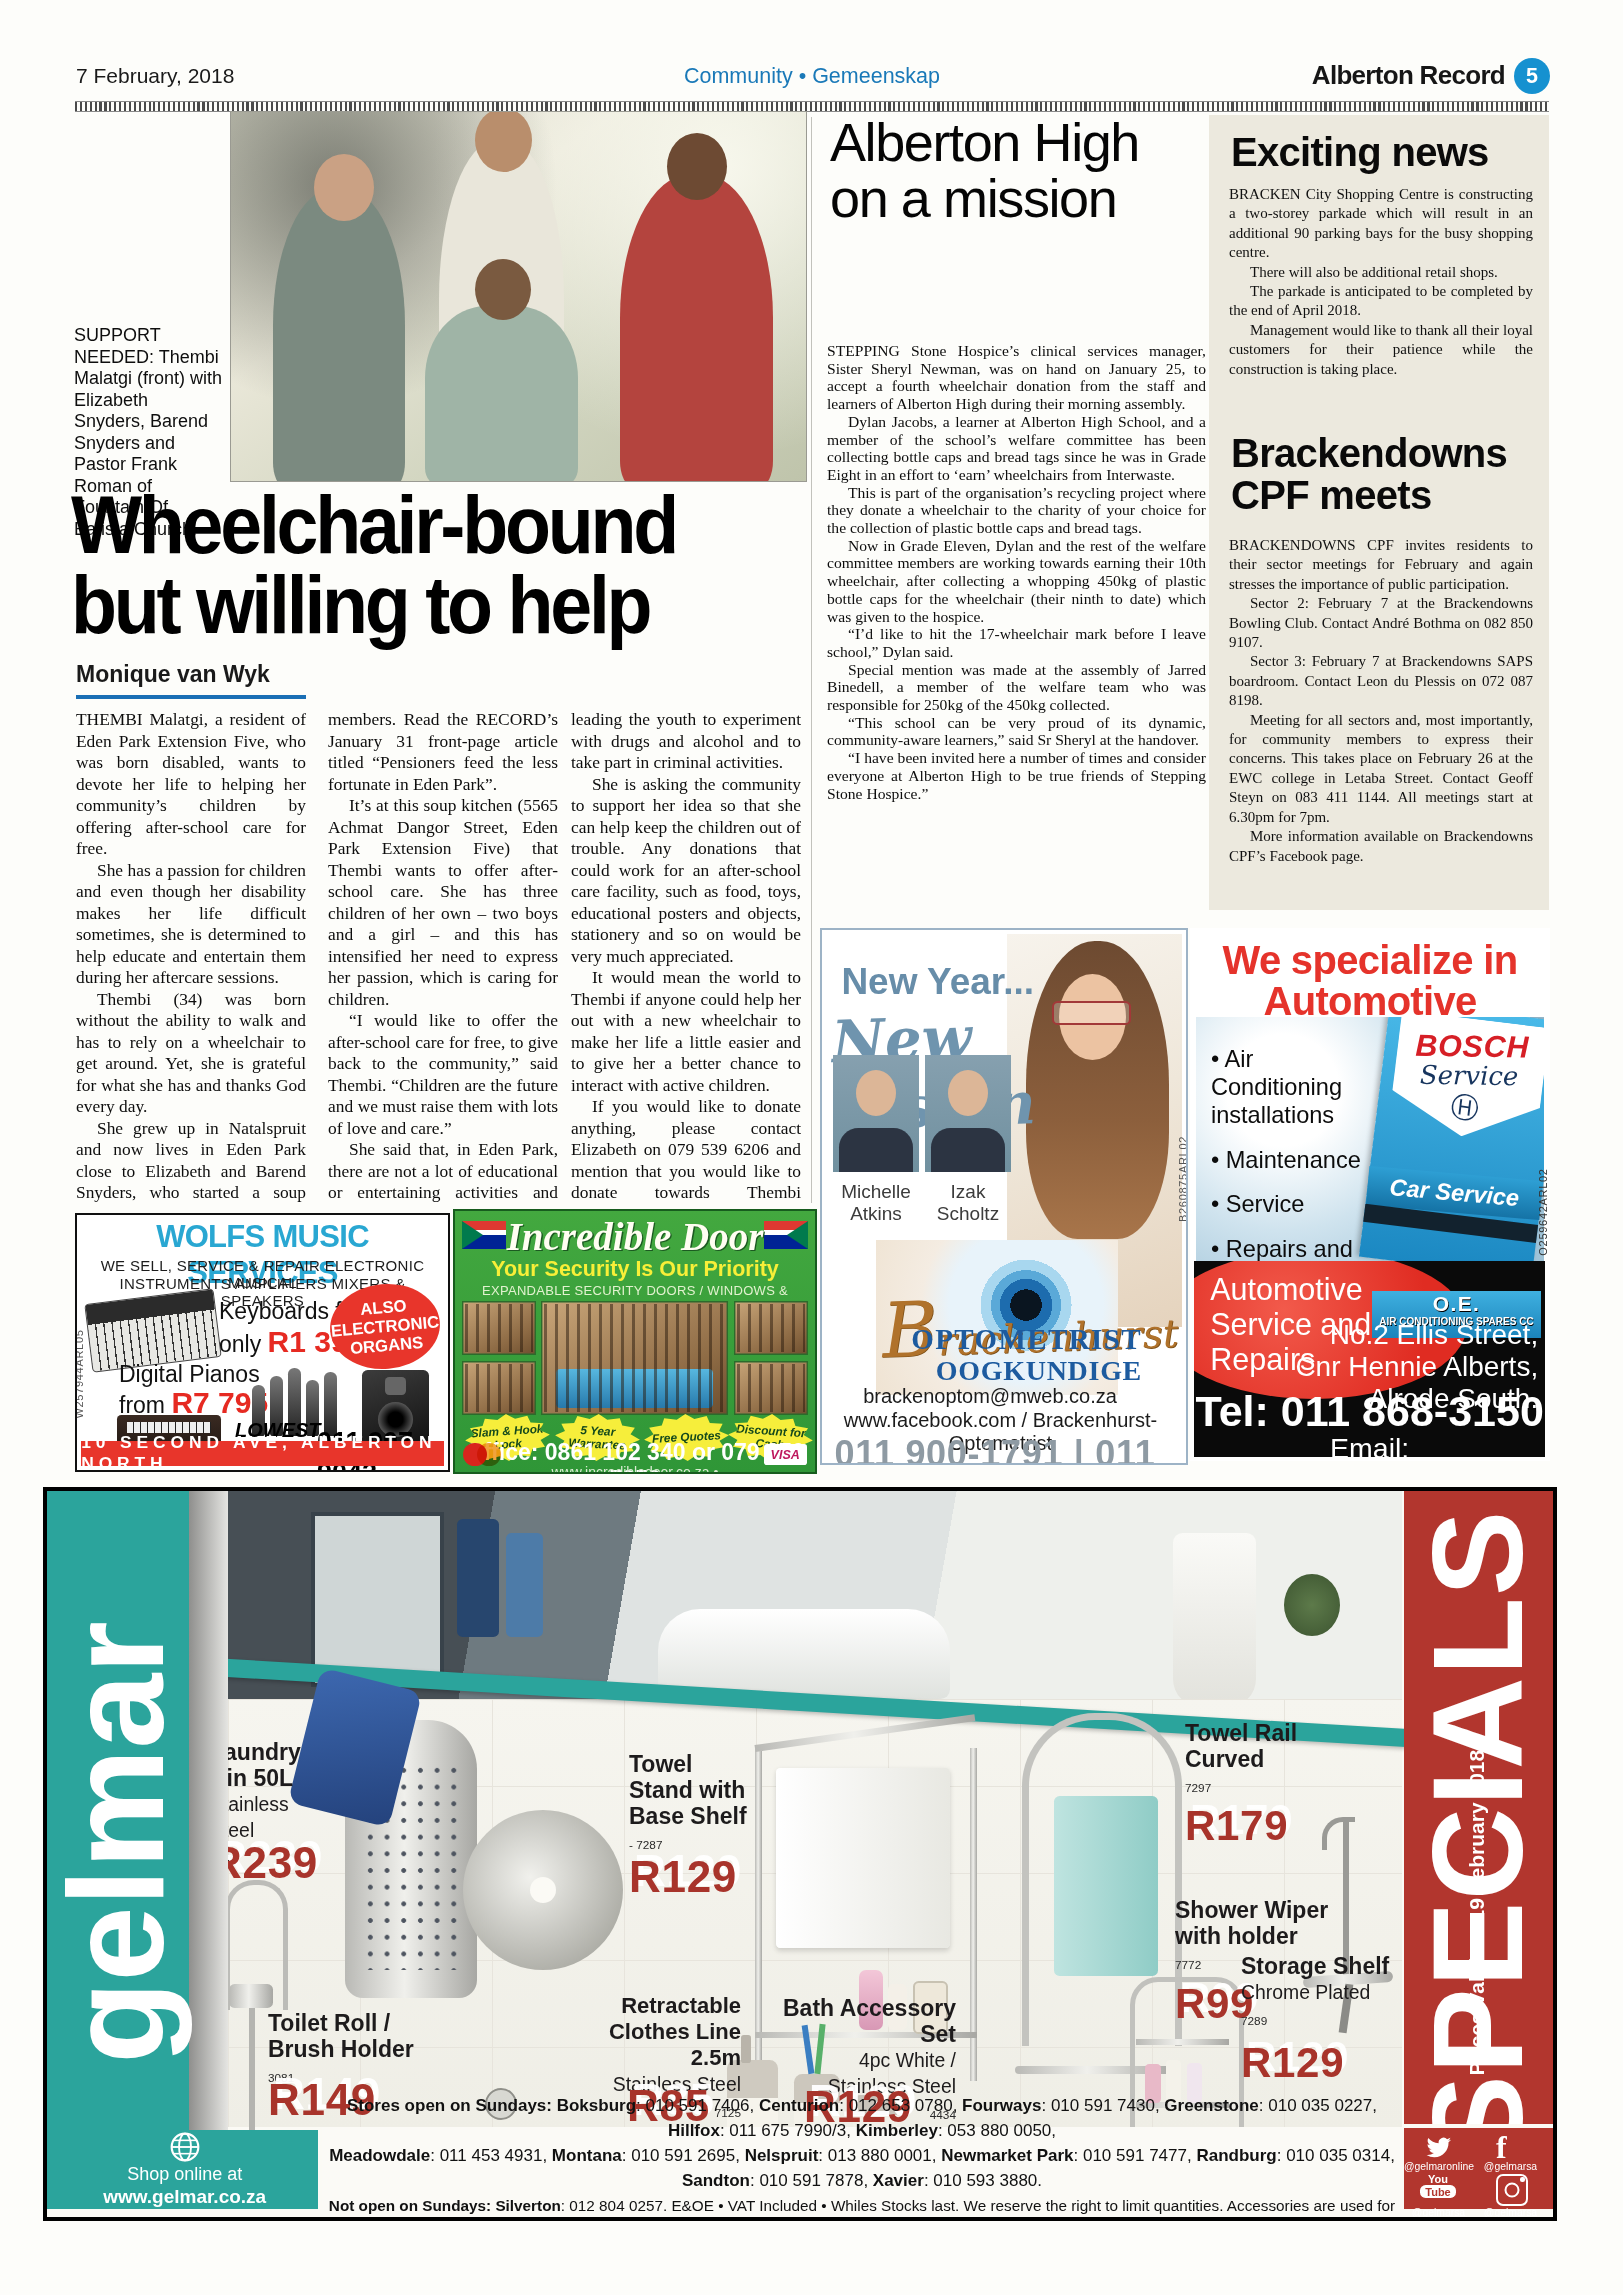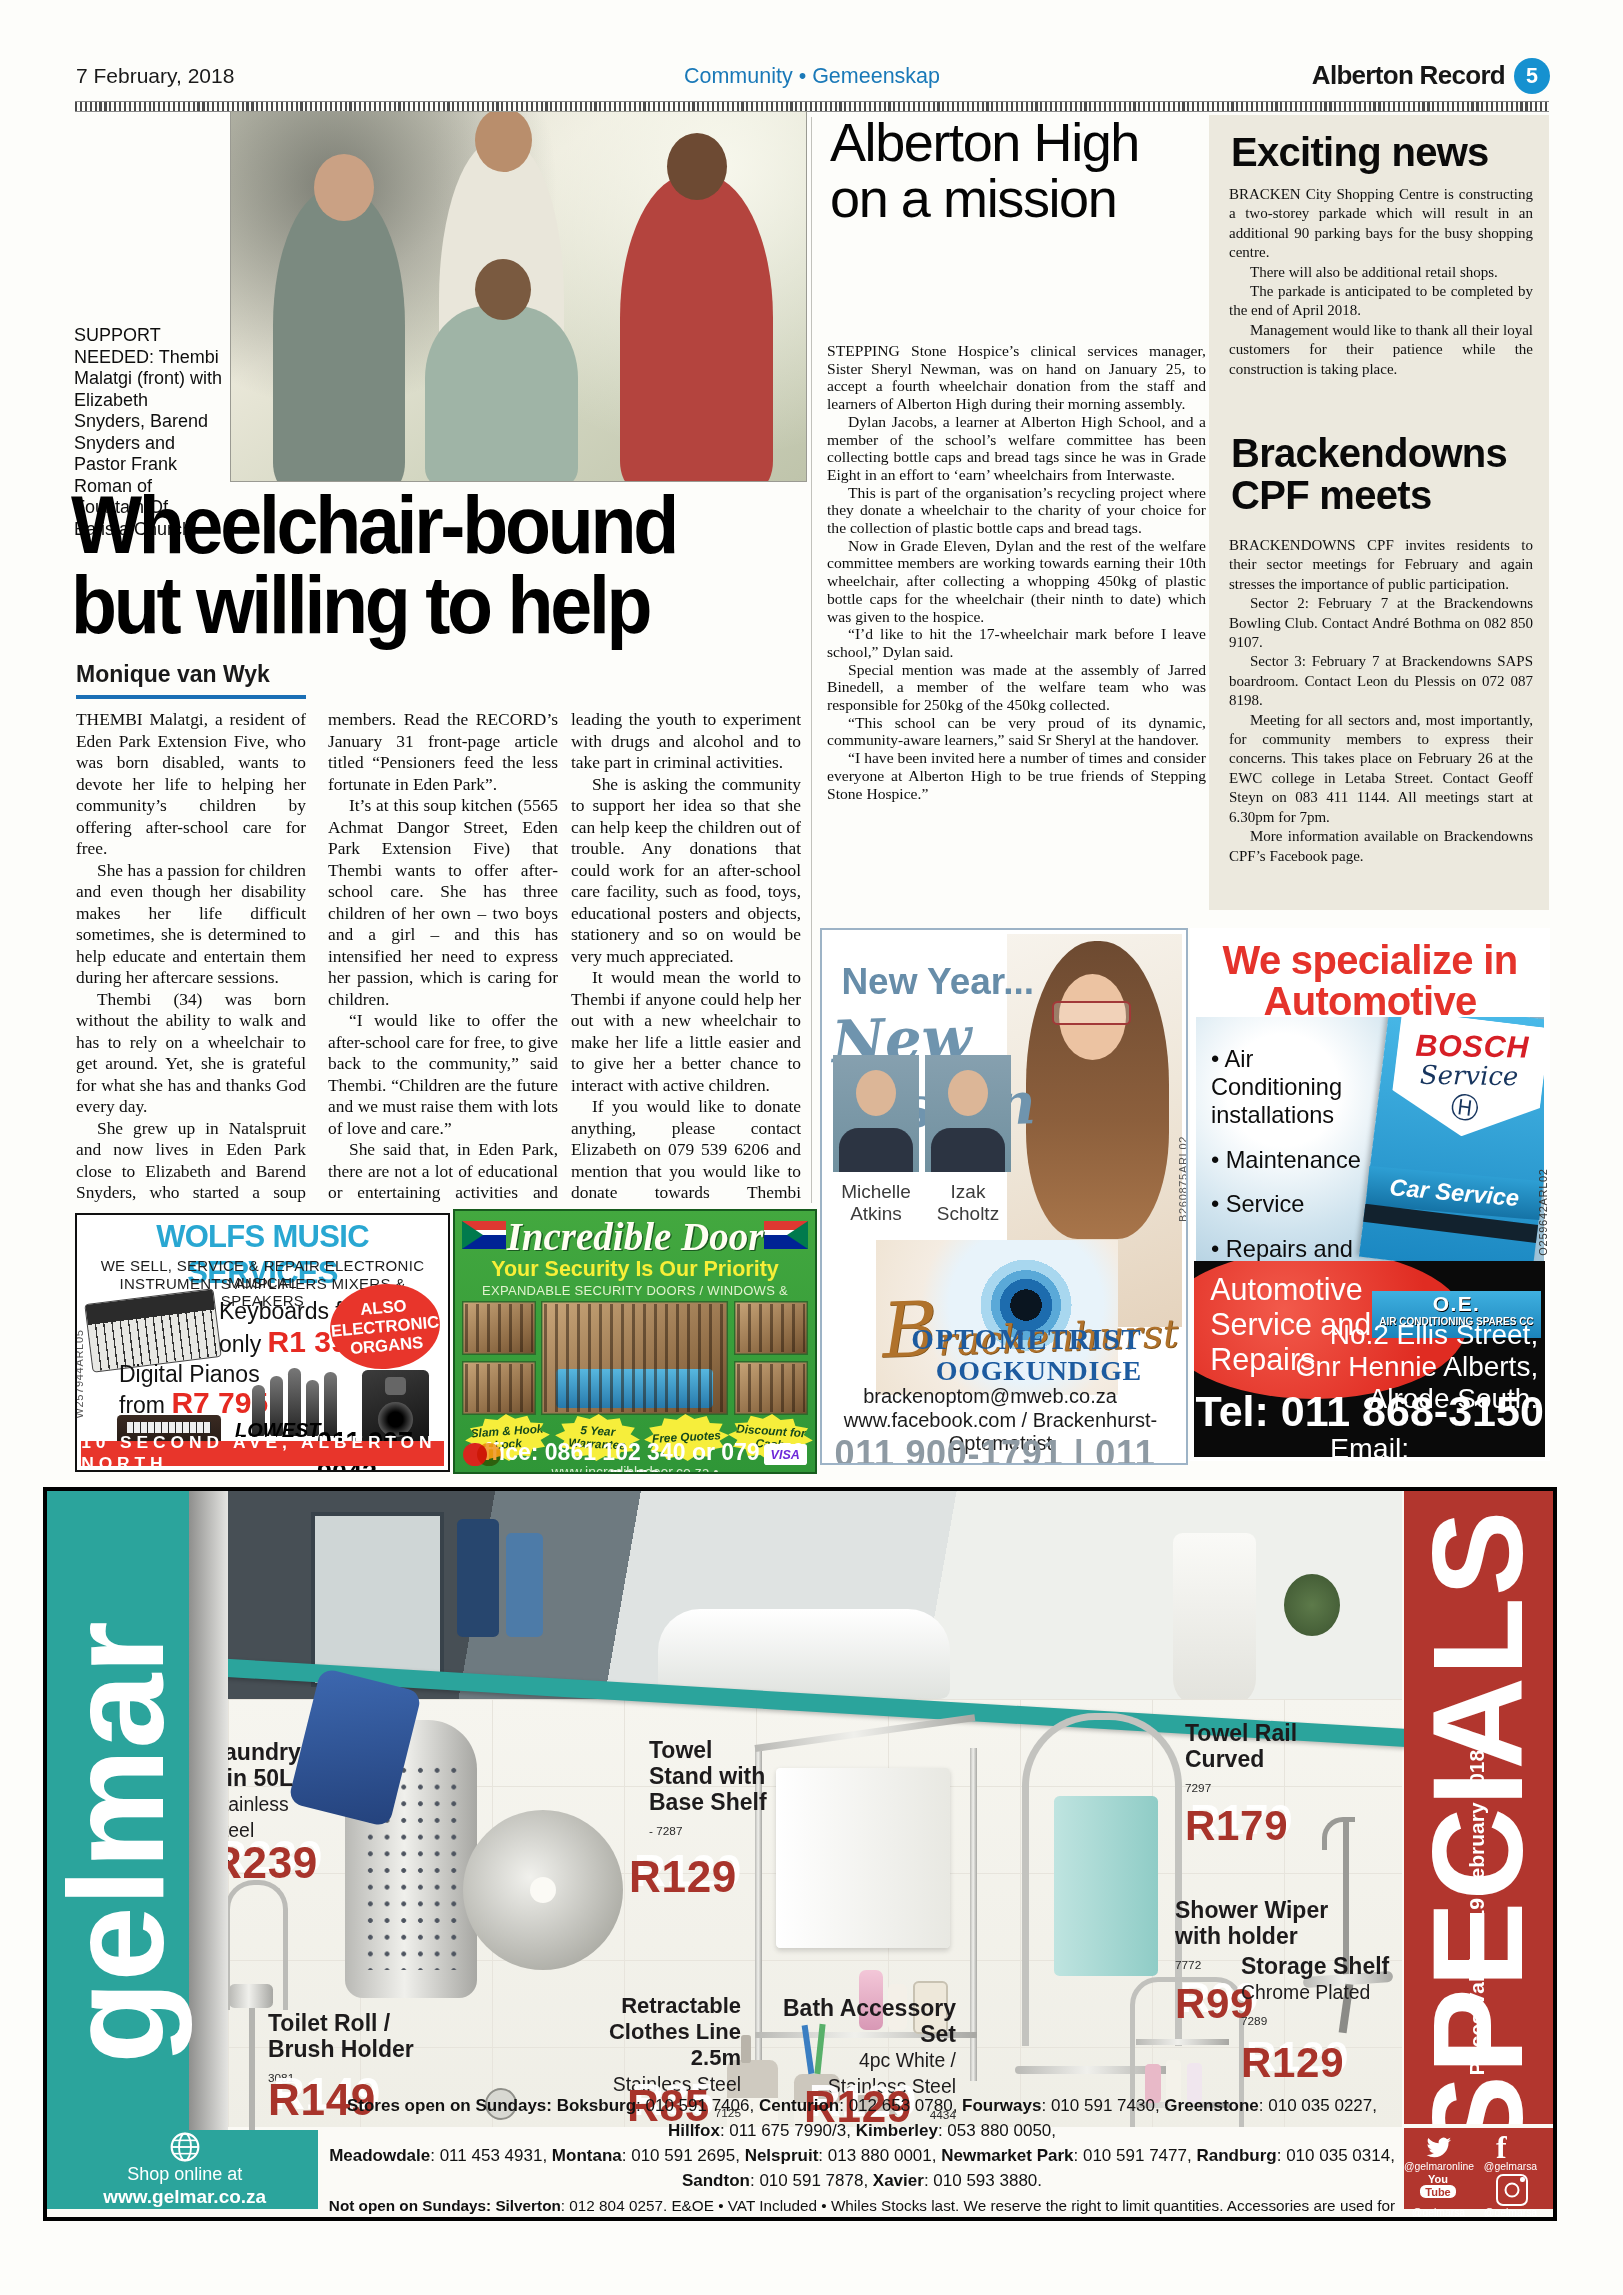--- a/index.html
+++ b/index.html
@@ -65,21 +65,21 @@
   .i-ph{position:absolute;background:linear-gradient(150deg,#caa77a,#8d6a44 70%,#6d4e2e);box-shadow:inset 0 0 0 1.4px #2c6b2c;}
   .i-ph::after{content:"";position:absolute;inset:2.8px;background:repeating-linear-gradient(90deg,rgba(40,25,12,.5) 0 2.8px,transparent 2.8px 11px);}
   .i-ph.pool::before{content:"";position:absolute;left:8%;right:8%;bottom:6%;height:34%;background:linear-gradient(180deg,#57b7e0,#2779ab);border-radius:4.2px;}
   .burst{position:absolute;width:85px;height:47px;background:#f6ee3b;display:flex;align-items:center;justify-content:center;text-align:center;font-size:11.8px;line-height:12.5px;font-weight:700;font-style:italic;color:#15491c;clip-path:polygon(100% 50%,88.6% 60.4%,93.3% 75%,78.3% 78.3%,75% 93.3%,60.4% 88.6%,50% 100%,39.6% 88.6%,25% 93.3%,21.7% 78.3%,6.7% 75%,11.4% 60.4%,0 50%,11.4% 39.6%,6.7% 25%,21.7% 21.7%,25% 6.7%,39.6% 11.4%,50% 0,60.4% 11.4%,75% 6.7%,78.3% 21.7%,93.3% 25%,88.6% 39.6%);}
   .i-office{left:0;right:0;top:228px;text-align:center;font-size:23px;font-weight:700;color:#fff;}
   .i-web{left:0;right:0;top:253px;text-align:center;font-size:14px;color:#d9edd2;}
   .mc{left:8.3px;bottom:5.6px;width:39px;height:23.6px;}
   .mc::before,.mc::after{content:"";position:absolute;top:0;width:23.6px;height:23.6px;border-radius:50%;}
   .mc::before{left:0;background:#d9251d;}
   .mc::after{left:14px;background:#f2a33c;mix-blend-mode:multiply;}
-  .visa{right:8.3px;bottom:7px;width:43px;height:21px;background:#fff;border-radius:2.8px;color:#6d28d9;font-weight:700;font-style:italic;font-size:12.5px;display:flex;align-items:center;justify-content:center;}
+  .visa{right:8.3px;bottom:7px;width:43px;height:21px;background:#fff;border-radius:2.8px;color:#be185d;font-weight:700;font-style:italic;font-size:12.5px;display:flex;align-items:center;justify-content:center;}
   
   .ad-opt{left:820px;top:928px;width:364px;height:533px;background:#fff;border:2.8px solid #9db3c6;overflow:hidden;}
   .o-woman{right:4.2px;top:4.2px;width:175px;height:393px;background:linear-gradient(160deg,#f7f3ec 0%,#efe7da 45%,#e5d3bd 100%);overflow:hidden;}
   .o-hair{position:absolute;right:12.5px;top:7px;width:143px;height:298px;border-radius:48% 48% 36% 36%;background:linear-gradient(180deg,#6d4a31,#8c5f3c 60%,#a8754a);}
   .o-face{position:absolute;right:56px;top:40px;width:67px;height:86px;border-radius:50%;background:#ecc3a2;}
   .o-glasses{position:absolute;right:51px;top:67px;width:75px;height:19.4px;border:2.8px solid #a23838;border-radius:5.6px;background:rgba(255,255,255,.25);}
   .o-ny{left:19.4px;top:30.5px;font-size:37px;font-weight:700;color:#678da9;}
   .o-nv{left:11px;top:72px;font-family:"DejaVu Serif",serif;font-style:italic;font-weight:700;font-size:58px;color:#6f94ae;transform:rotate(-2deg);}
   .o-port{position:absolute;top:125px;width:86px;height:117px;background:linear-gradient(180deg,#86a0af,#70909f);}
   .o-port::before{content:"";position:absolute;left:50%;top:15.3px;transform:translateX(-50%);width:40px;height:46px;border-radius:50%;background:#dcb697;}
@@ -413,21 +413,21 @@
       <div class="abs" style="left:57px;top:86px;width:15.3px;height:40px;background:#f0e6ee;border-radius:4.2px;"></div>
     </div>
 
     <div class="g-label" style="left:163px;top:248px;width:111px;">
       <div>Laundry Bin 50L</div>
       <div class="g-sub">Stainless Steel</div>
       <div class="g-code">3269</div>
     </div>
     <div class="g-price" style="left:163px;top:347px;">R239</div>
 
-    <div class="g-label" style="left:582px;top:246px;width:132px;margin-left:20px;">
+    <div class="g-label" style="left:582px;top:260px;width:132px;">
       <div>Towel Stand with Base Shelf</div>
       <div class="g-code">- 7287</div>
     </div>
     <div class="g-price" style="left:582px;top:361px;">R129</div>
 
     <div class="g-label" style="left:1138px;top:229px;width:115px;">
       <div>Towel Rail Curved</div>
       <div class="g-code">7297</div>
     </div>
     <div class="g-price" style="left:1138px;top:311px;font-size:42px;">R179</div>

